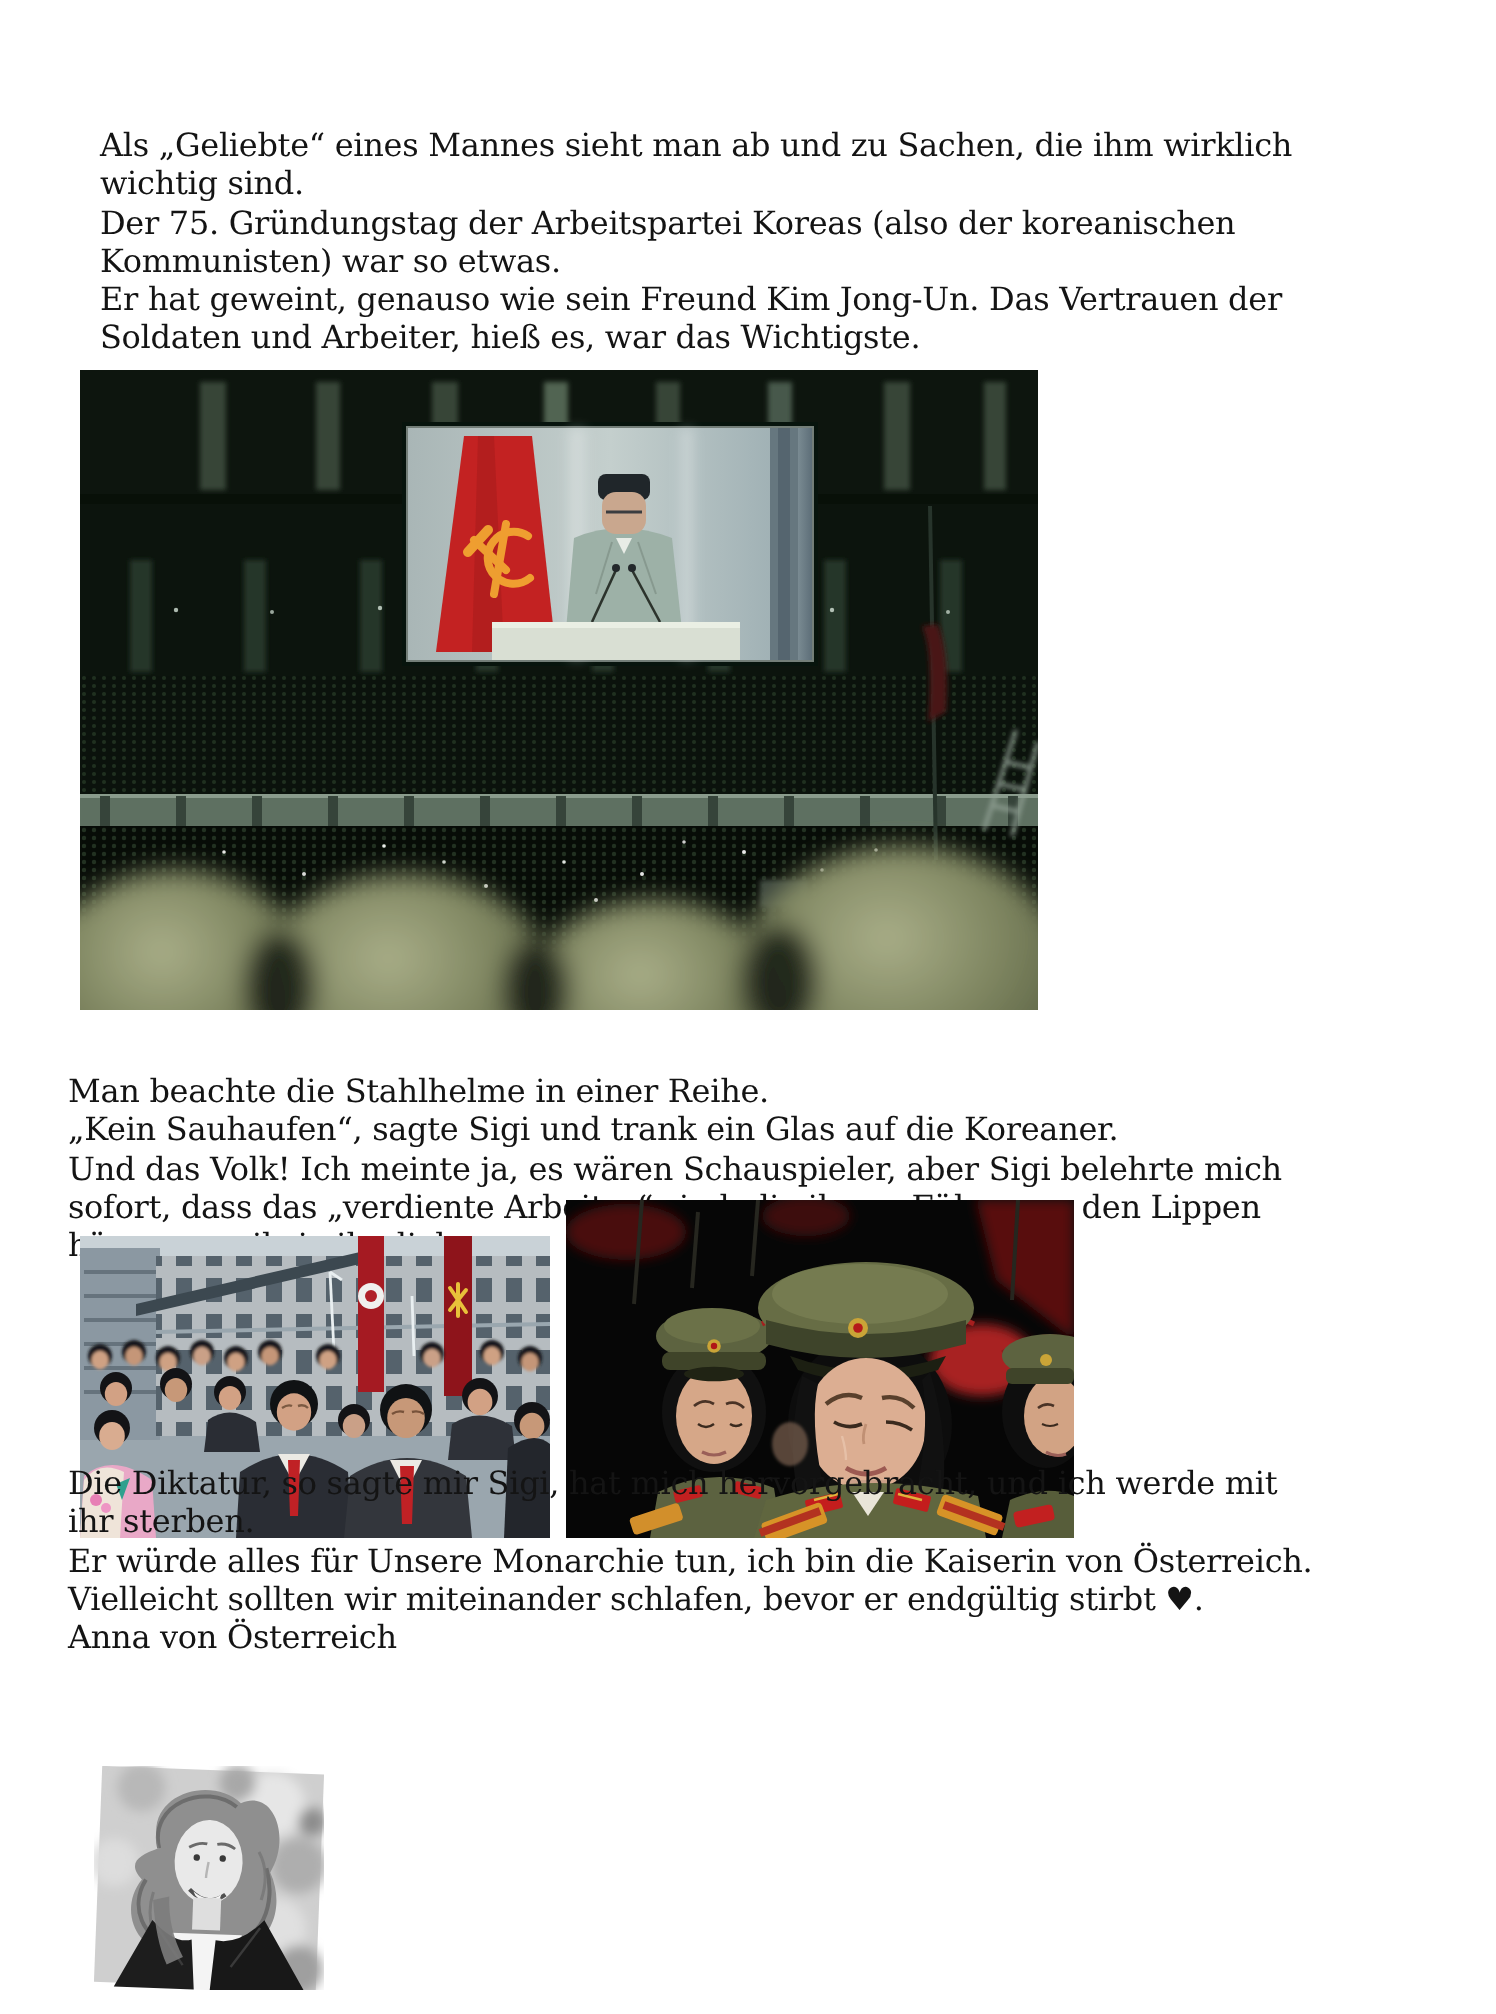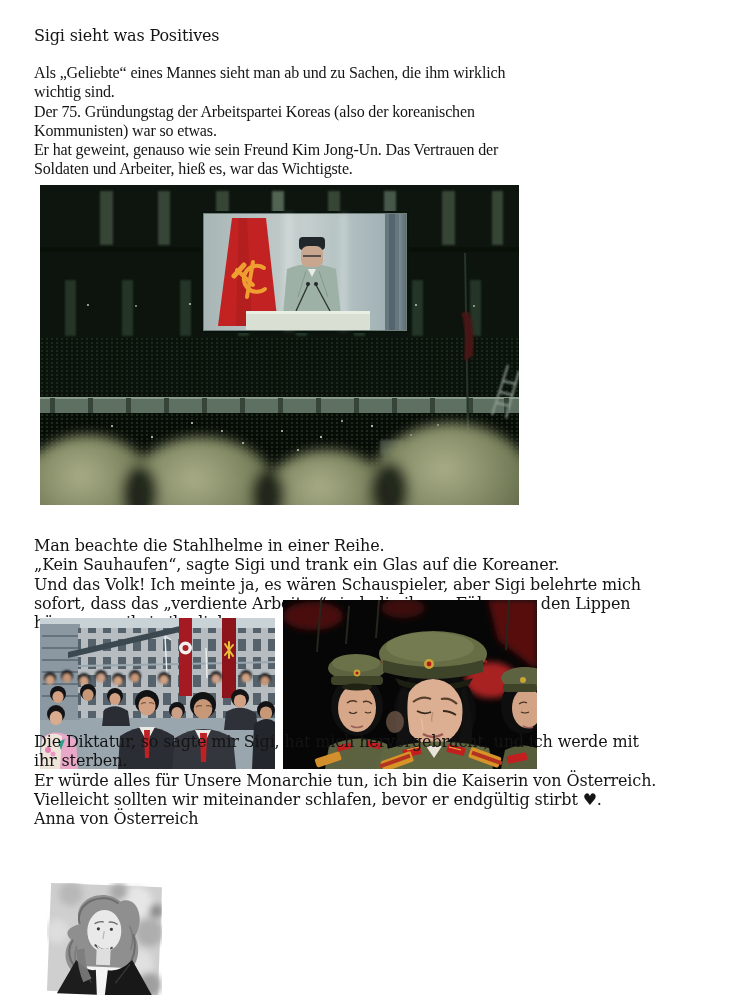--- a/index.html
+++ b/index.html
@@ -13,36 +13,35 @@
   }
   .para{
     position:absolute;
     margin:0;
     font-size:16px;
     line-height:19.3px;
     letter-spacing:-0.15px;
     white-space:pre-line;
   }
   #title{left:34px;top:26px;}
-  #p-intro{left:34px;top:63px;font-family:Liberation Serif, serif;}
+  #p-intro{left:50px;top:63px;}
   #p-middle{left:34px;top:536px;}
   #p-outro{left:34px;top:732px;}
   .fig{position:absolute;margin:0;line-height:0;}
   #fig-parade{left:40px;top:185px;width:479px;height:320px;}
   #fig-crowd{left:40px;top:618px;width:235px;height:151px;}
   #fig-soldiers{left:283px;top:600px;width:254px;height:169px;}
   #fig-portrait{left:47px;top:883px;width:115px;height:112px;}
   svg{display:block;}
 </style>
 </head>
 <body>
 
 <div class="page">
 
-  <p class="para" id="title">Sigi sieht was Positives</p>
 
   <p class="para" id="p-intro">Als „Geliebte“ eines Mannes sieht man ab und zu Sachen, die ihm wirklich
 wichtig sind.
 Der 75. Gründungstag der Arbeitspartei Koreas (also der koreanischen
 Kommunisten) war so etwas.
 Er hat geweint, genauso wie sein Freund Kim Jong-Un. Das Vertrauen der
 Soldaten und Arbeiter, hieß es, war das Wichtigste.</p>
 
   <figure class="fig" id="fig-parade">
     <svg width="479" height="320" viewBox="0 0 479 320">

